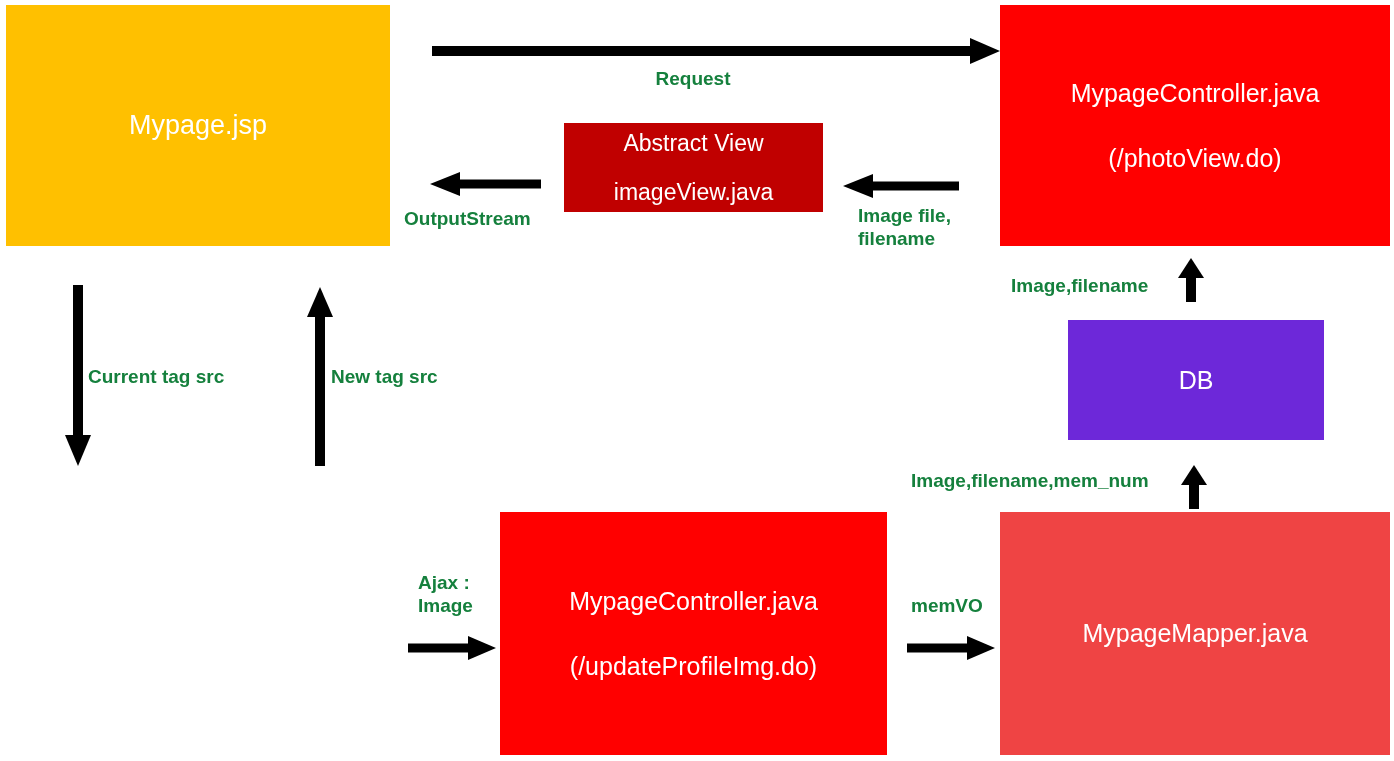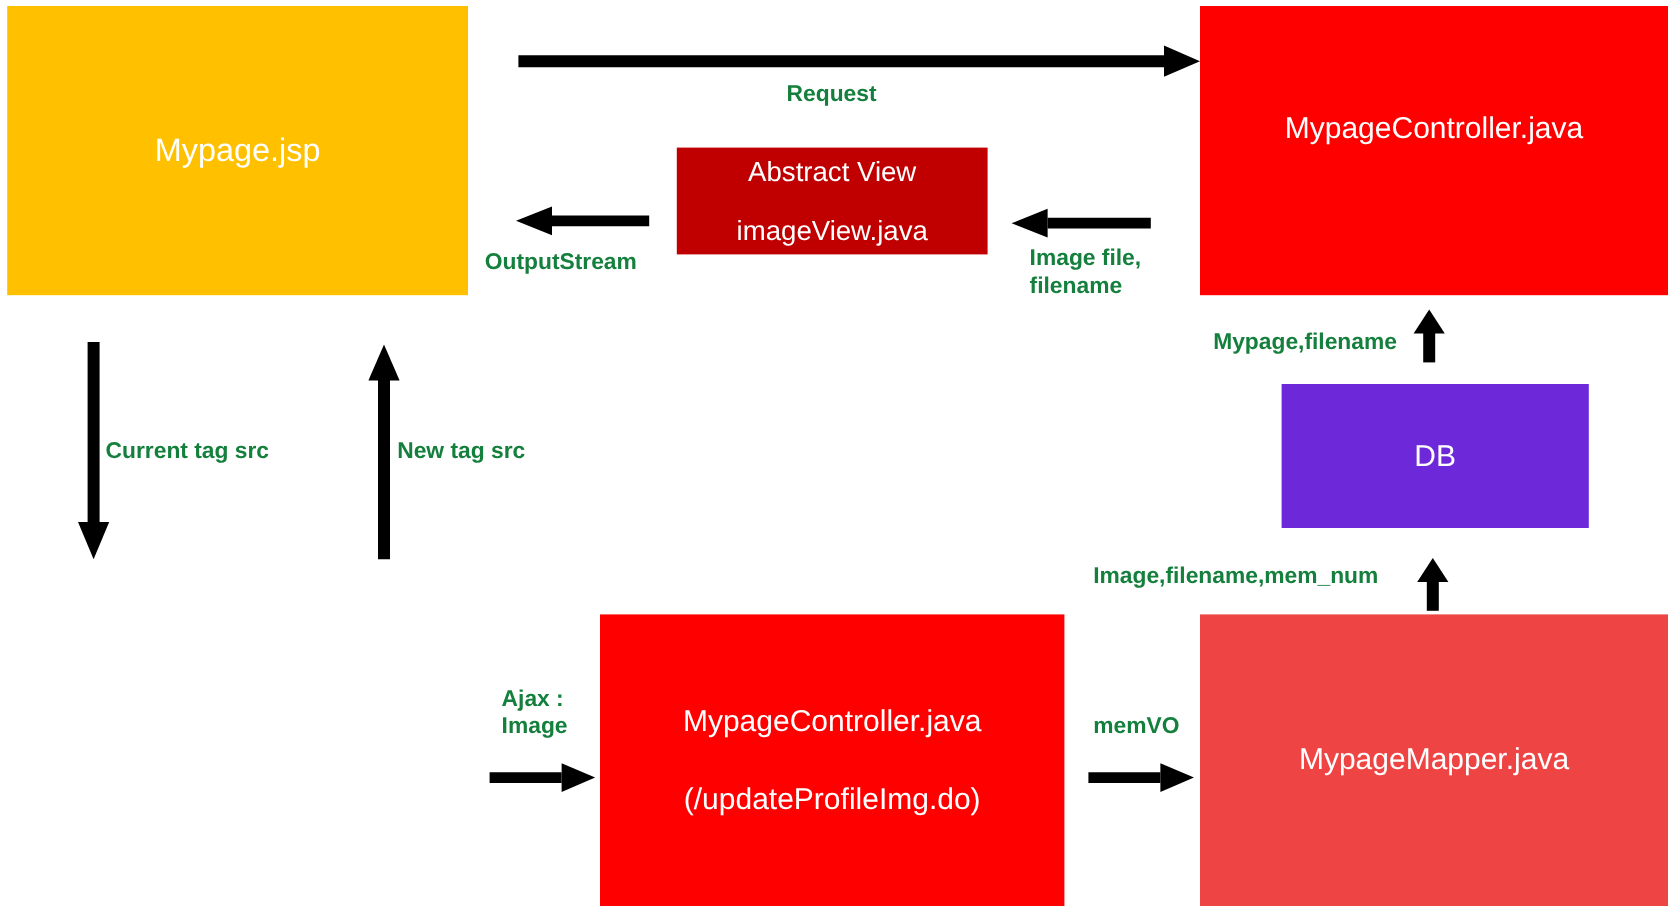--- a/index.html
+++ b/index.html
@@ -92,20 +92,21 @@
 <body>
 
 <div id="canvas">
 
   <div class="box" id="box-mypage-jsp">
     <span class="line1">Mypage.jsp</span>
   </div>
 
   <div class="box" id="box-mypage-controller-photoview">
     <span class="line1">MypageController.java</span>
+    <span class="line2">(/photoView.do)</span>
   </div>
 
   <div class="box" id="box-abstract-view">
     <span class="line1">Abstract View</span>
     <span class="line2">imageView.java</span>
   </div>
 
   <div class="box" id="box-db">
     <span class="line1">DB</span>
   </div>
@@ -169,21 +170,21 @@
 
   <div class="label" style="left:404px; top:208px;">OutputStream</div>
 
   <div class="label" style="left:858px; top:205px;">Image file,</div>
   <div class="label" style="left:858px; top:228px;">filename</div>
 
   <div class="label" style="left:88px; top:366px;">Current tag src</div>
 
   <div class="label" style="left:331px; top:366px;">New tag src</div>
 
-  <div class="label" style="left:1011px; top:275px;">Mypage,filename</div>
+  <div class="label" style="left:1011px; top:275px;">Image,filename</div>
 
   <div class="label" style="left:911px; top:470px;">Image,filename,mem_num</div>
 
   <div class="label" style="left:418px; top:572px;">Ajax :</div>
   <div class="label" style="left:418px; top:595px;">Image</div>
 
   <div class="label" style="left:911px; top:595px;">memVO</div>
 
 </div>
 

